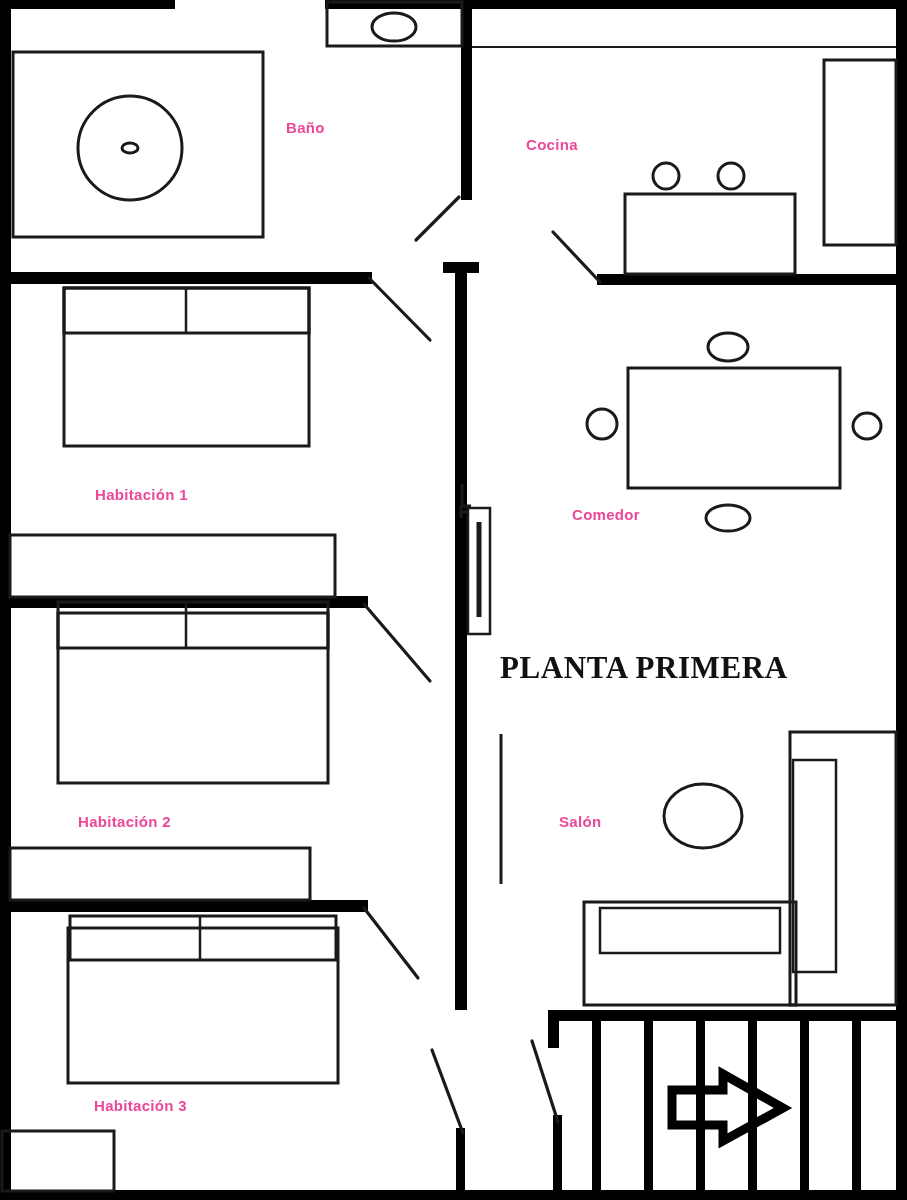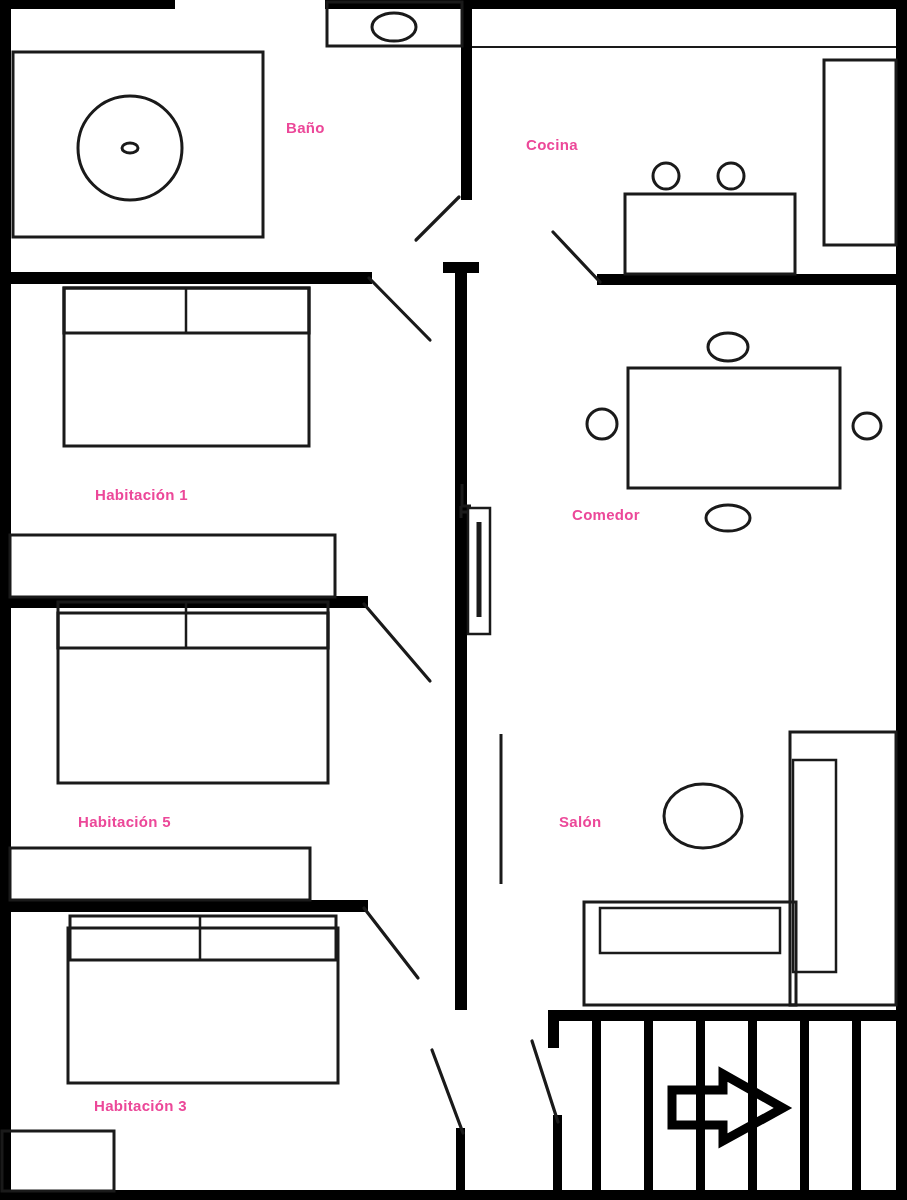--- a/index.html
+++ b/index.html
@@ -175,28 +175,29 @@
         <rect x="748" y="1021" width="9" height="169"></rect>
         <rect x="800" y="1021" width="9" height="169"></rect>
         <rect x="852" y="1021" width="9" height="169"></rect>
       </g>
 
       <path d="M 672 1090 L 723 1090 L 723 1074 L 783 1108 L 723 1141 L 723 1125 L 672 1125 Z" fill="none" stroke="#000000" stroke-width="9" stroke-linejoin="miter"></path>
     </g>
 
   </svg>
 
+  <div class="plan-title" style="left:500px; top:650px;">PLANTA PRIMERA</div>
 
   <div class="room-label" style="left:286px; top:119px;">Baño</div>
 
   <div class="room-label" style="left:526px; top:136px;">Cocina</div>
 
   <div class="room-label" style="left:572px; top:506px;text-align:center;">Comedor</div>
 
   <div class="room-label" style="left:559px; top:813px;">Salón</div>
 
   <div class="room-label" style="left:95px; top:486px;">Habitación 1</div>
 
-  <div class="room-label" style="left:78px; top:813px;">Habitación 5</div>
+  <div class="room-label" style="left:78px; top:813px;">Habitación 2</div>
 
   <div class="room-label" style="left:94px; top:1097px;">Habitación 3</div>
 
 </div>
 
 </body></html>

